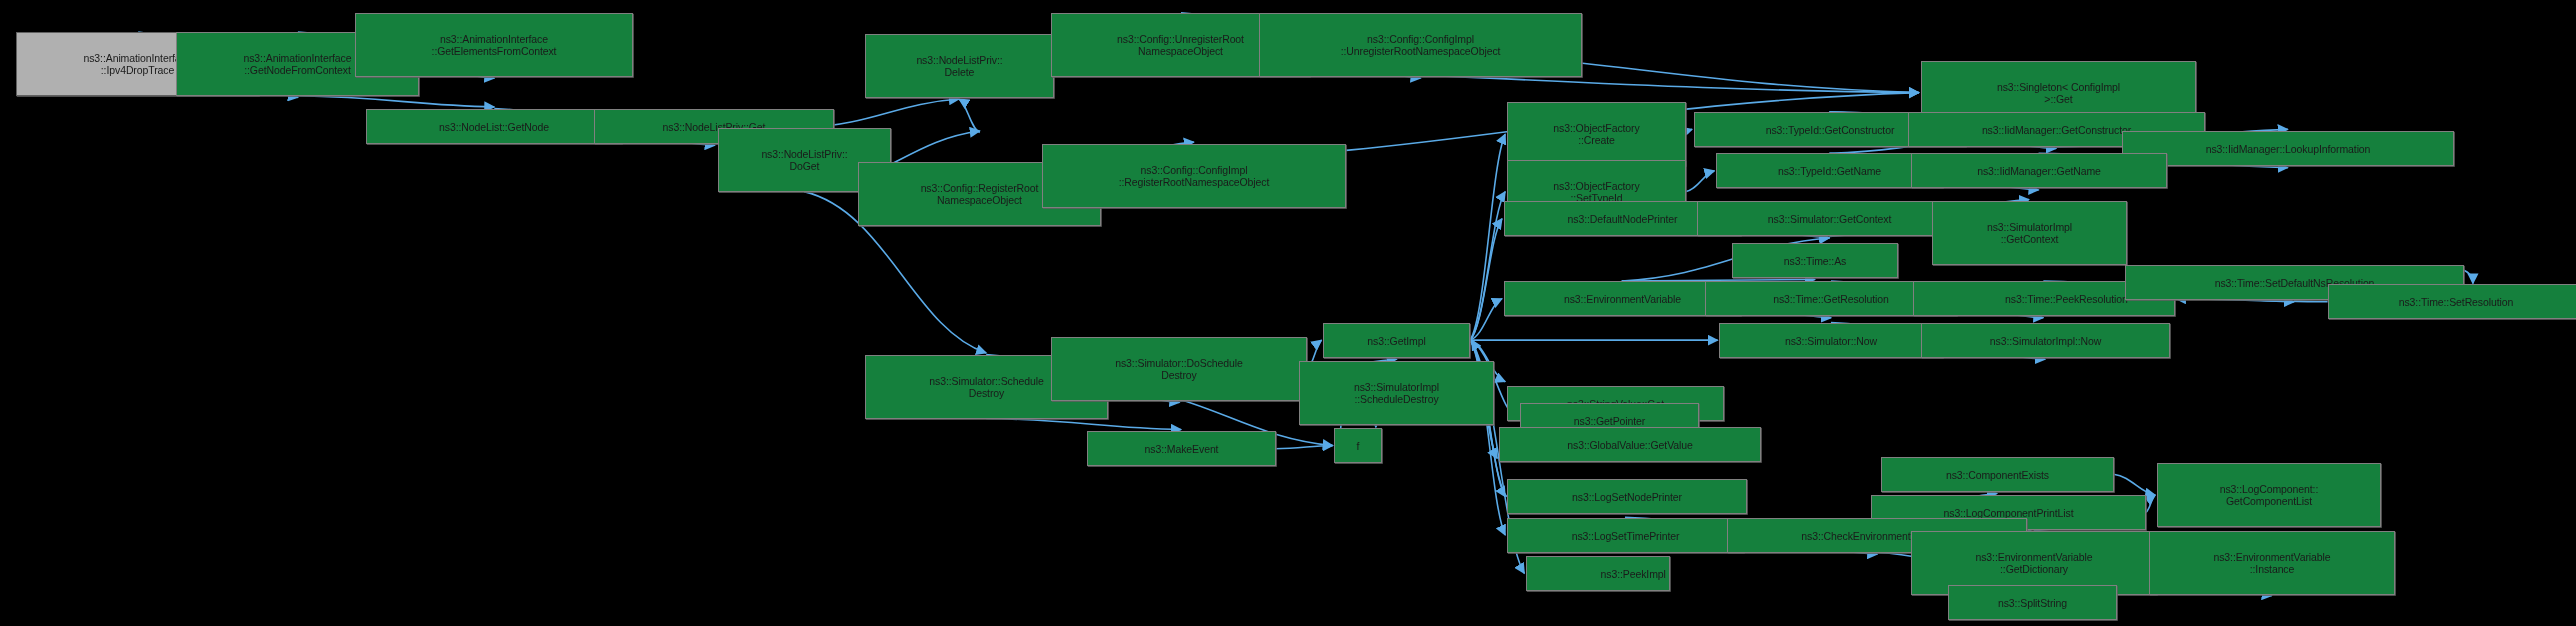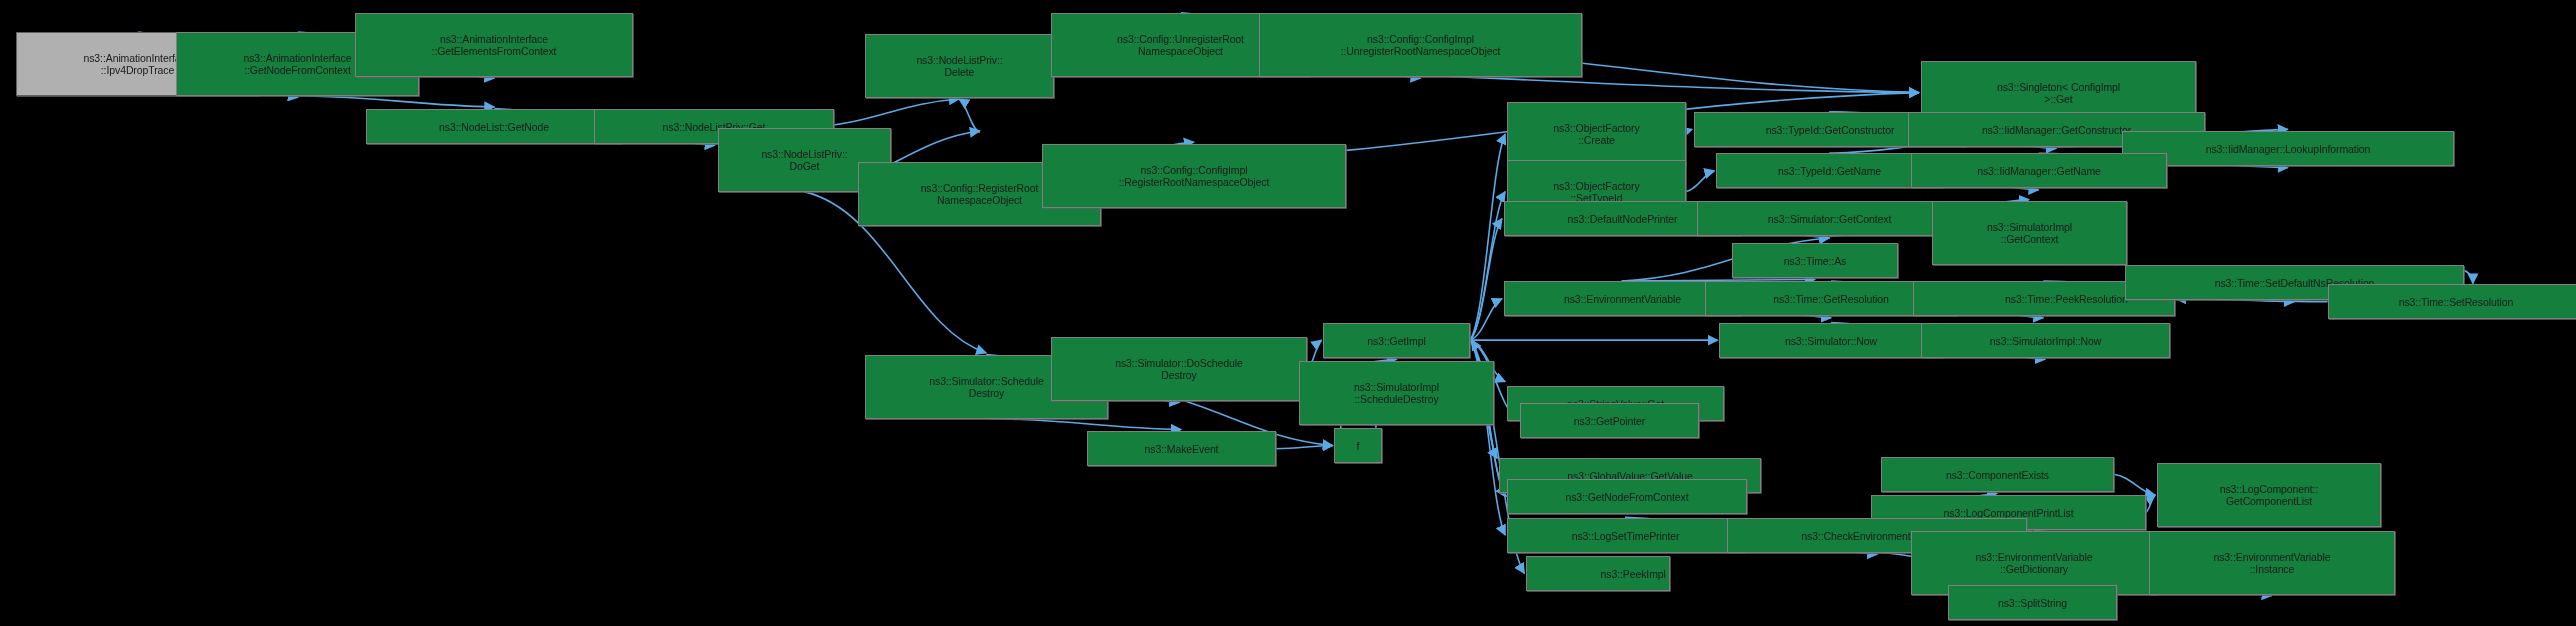--- a/index.html
+++ b/index.html
@@ -171,22 +171,22 @@
       <div class="node" style="left: 865px; top: 355px; width: 243px; height: 64px;"><span>ns3::Simulator::Schedule
 Destroy</span></div>
       <div class="node" style="left: 1051px; top: 337px; width: 256px; height: 64px;"><span>ns3::Simulator::DoSchedule
 Destroy</span></div>
       <div class="node" style="left: 1299px; top: 361px; width: 195px; height: 64px;"><span>ns3::SimulatorImpl
 ::ScheduleDestroy</span></div>
       <div class="node" style="left: 1507px; top: 364px; width: 217px; height: 35px; margin-top: 22px;"><span>ns3::StringValue::Get</span></div>
       <div class="node" style="left: 1520px; top: 403px; width: 179px; height: 35px;"><span>ns3::GetPointer</span></div>
       <div class="node" style="left: 1087px; top: 431px; width: 189px; height: 35px;"><span>ns3::MakeEvent</span></div>
       <div class="node" style="left: 1334px; top: 428px; width: 48px; height: 35px;"><span>f</span></div>
-      <div class="node" style="left: 1499px; top: 458px; width: 262px; height: 35px;"><span>ns3::GlobalValue::GetValue</span></div>
-      <div class="node" style="left: 1507px; top: 479px; width: 240px; height: 35px;"><span>ns3::GetNodeFromContext</span></div>
+      <div class="node" style="left: 1499px; top: 427px; width: 262px; height: 35px;"><span>ns3::GlobalValue::GetValue</span></div>
+      <div class="node" style="left: 1507px; top: 479px; width: 240px; height: 35px;"><span>ns3::LogSetNodePrinter</span></div>
       <div class="node" style="left: 1881px; top: 457px; width: 233px; height: 35px;"><span>ns3::ComponentExists</span></div>
       <div class="node" style="left: 2157px; top: 463px; width: 224px; height: 64px;"><span>ns3::LogComponent::
 GetComponentList</span></div>
       <div class="node" style="left: 1871px; top: 495px; width: 275px; height: 35px;"><span>ns3::LogComponentPrintList</span></div>
       <div class="node" style="left: 1507px; top: 518px; width: 237px; height: 35px;"><span>ns3::LogSetTimePrinter</span></div>
       <div class="node" style="left: 1727px; top: 518px; width: 300px; height: 35px;"><span>ns3::CheckEnvironmentVariables</span></div>
       <div class="node" style="left: 1911px; top: 531px; width: 246px; height: 64px;"><span>ns3::EnvironmentVariable
 ::GetDictionary</span></div>
       <div class="node" style="left: 2149px; top: 531px; width: 246px; height: 64px;"><span>ns3::EnvironmentVariable
 ::Instance</span></div>

